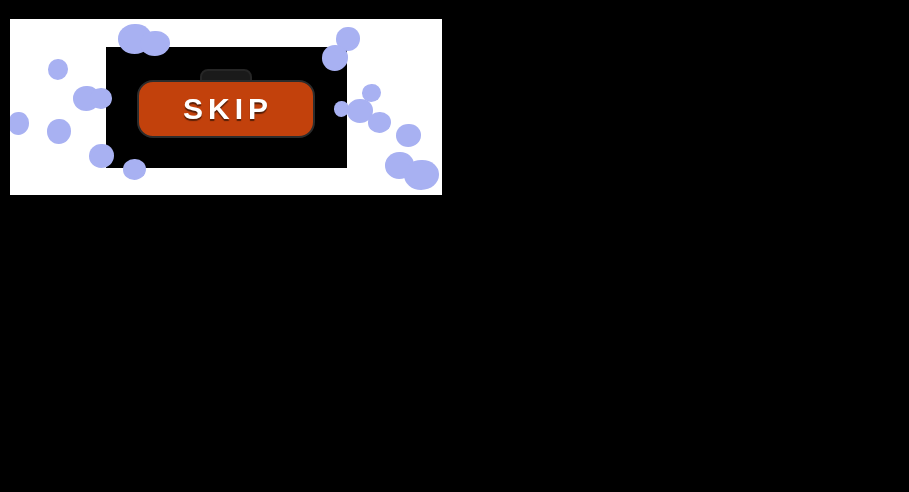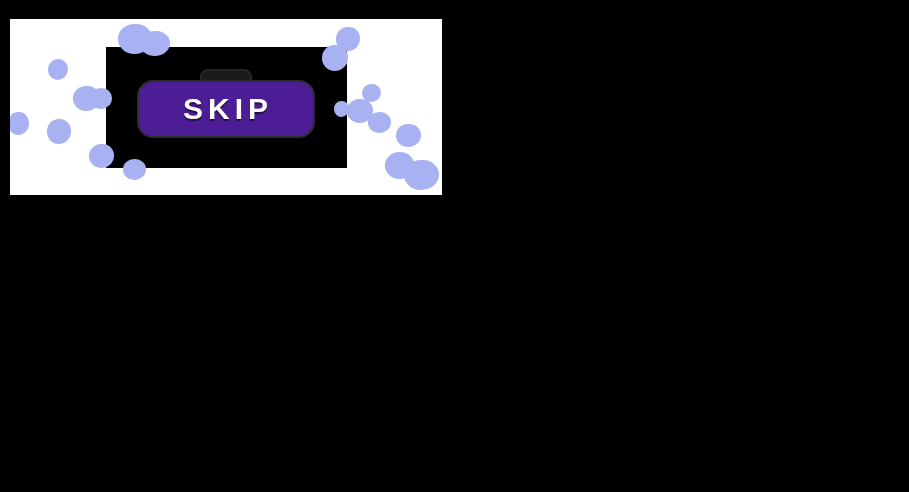--- a/index.html
+++ b/index.html
@@ -38,21 +38,21 @@
     background: #1a1a1a;
     border: 2px solid #262626;
     border-radius: 8px;
   }
   .skip-btn {
     position: absolute;
     left: 31px;
     top: 33px;
     width: 178px;
     height: 58px;
-    background: #4c1d95;
+    background: #c2410c;
     border: 2px solid #2c2c2c;
     border-radius: 16px;
     display: flex;
     align-items: center;
     justify-content: center;
     cursor: pointer;
     padding: 0;
   }
   .skip-btn span {
     color: #ffffff;

